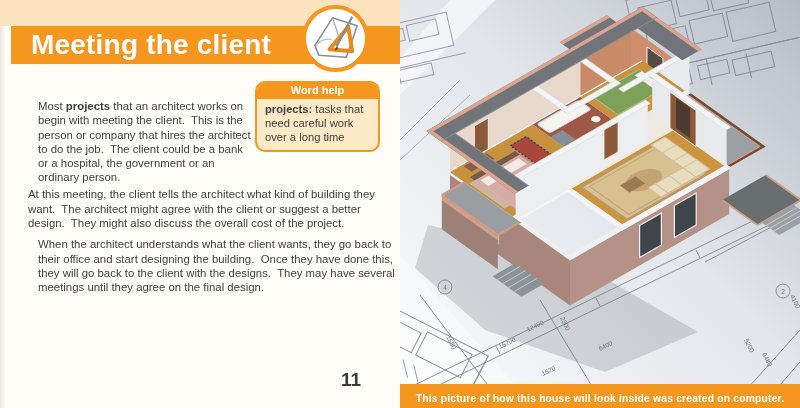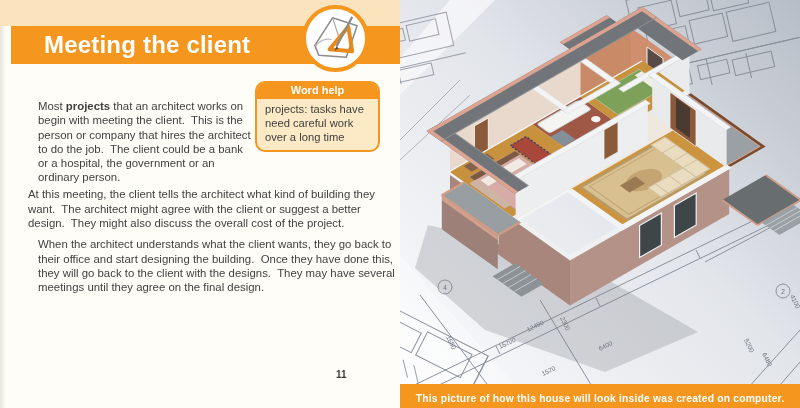--- a/index.html
+++ b/index.html
@@ -3,40 +3,40 @@
 <meta charset="utf-8">
 <style>
   html,body{margin:0;padding:0;background:#888;}
   .stage{position:relative;width:800px;height:408px;overflow:hidden;
          font-family:"Liberation Sans",sans-serif;background:#fffdf7;margin:0 auto;}
   
   .page-left{position:absolute;left:0;top:0;width:400px;height:408px;
              background:linear-gradient(90deg,#e9e5dc 0px,#fffdf7 6px);}
   .top-strip{position:absolute;left:0;top:0;width:400px;height:26px;background:#FAE3BD;}
   .header-bar{position:absolute;left:11px;top:26px;width:389px;height:38px;background:#F5961E;
-              color:#fff;font-weight:bold;font-size:24px;line-height:38px;
-              padding-left:33px;box-sizing:border-box;letter-spacing:.2px;}
+              color:#fff;font-weight:bold;font-size:28px;line-height:38px;
+              padding-left:20px;box-sizing:border-box;letter-spacing:.2px;}
   .badge{position:absolute;left:302px;top:5px;width:67px;height:67px;border-radius:50%;
          background:#fff;border:4px solid #F5961E;box-sizing:border-box;z-index:5;}
   .badge svg{width:100%;height:100%;display:block;}
   .body-text{position:absolute;color:#414141;font-size:11.4px;line-height:14.3px;
              white-space:pre-wrap;}
   .body-text b{font-weight:bold;}
   #p1{left:38px;top:78px;width:218px;margin-top:21px;}
   #p2{left:28px;top:176px;width:358px;}
   #p3{left:38px;top:226px;width:358px;}
   .word-help{position:absolute;left:255px;top:81px;width:125px;min-height:68px;
              border:2.5px solid #F5961E;border-radius:10px;background:#FCE9C5;
              box-sizing:border-box;overflow:hidden;}
   .wh-title{background:#F5961E;color:#fff;font-weight:bold;font-size:11px;
             text-align:center;height:16px;line-height:15px;}
   .wh-body{padding:4px 8px 6px 8px;font-size:11.2px;line-height:13.8px;color:#414141;}
-  .wh-body b{font-weight:normal;}
-  .page-num{position:absolute;left:336px;top:369px;width:30px;text-align:left;
-            font-weight:bold;font-size:10px;color:#3a3a3a;}
+  .wh-body b{font-weight:bold;}
+  .page-num{position:absolute;left:336px;top:369px;width:30px;text-align:center;
+            font-weight:bold;font-size:19px;color:#3a3a3a;}
   
   .page-right{position:absolute;left:400px;top:0;width:400px;height:408px;background:#dfe2e7;}
   .page-right svg{position:absolute;left:0;top:0;}
   .caption{position:absolute;left:0;top:384px;width:400px;height:29px;background:#F5961E;
            color:#fff;font-weight:bold;font-size:10.3px;text-align:center;line-height:29px;
            letter-spacing:.2px;z-index:6;}
   .dimtxt{font-size:6.5px;fill:#6b717c;}
 </style>
 </head>
 <body>
@@ -61,21 +61,21 @@
       </svg>
     </div>
 
     <p class="body-text" id="p1"><span>Most </span><b>projects</b><span> that an architect works on begin with meeting the client.  This is the person or company that hires the architect to do the job.  The client could be a bank or a hospital, the government or an ordinary person.</span></p>
 
     <p class="body-text" id="p2">At this meeting, the client tells the architect what kind of building they want.  The architect might agree with the client or suggest a better design.  They might also discuss the overall cost of the project.</p>
     <p class="body-text" id="p3">When the architect understands what the client wants, they go back to their office and start designing the building.  Once they have done this, they will go back to the client with the designs.  They may have several meetings until they agree on the final design.</p>
 
     <div class="word-help">
       <div class="wh-title">Word help</div>
-      <div class="wh-body"><b>projects:</b><span> tasks have need careful work over a long time</span></div>
+      <div class="wh-body"><b>projects:</b><span> tasks that need careful work over a long time</span></div>
     </div>
 
     <div class="page-num">11</div>
   </div>
 
   <div class="page-right">
     <svg width="400" height="408" viewBox="0 0 400 408">
       <defs>
         <linearGradient id="paper" x1="0" y1="1" x2="1" y2="0">
           <stop offset="0" stop-color="#fbfcfd"></stop>

